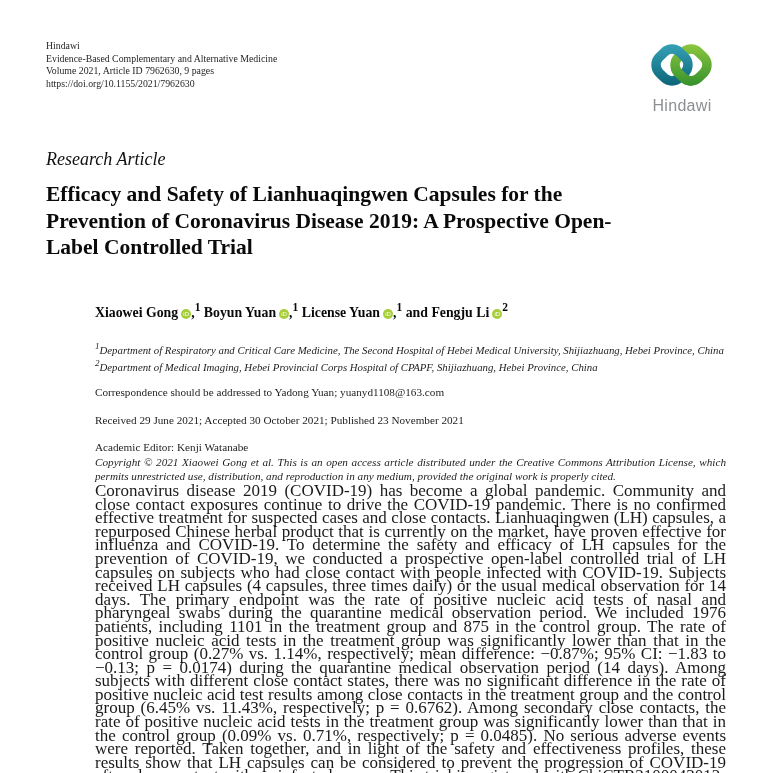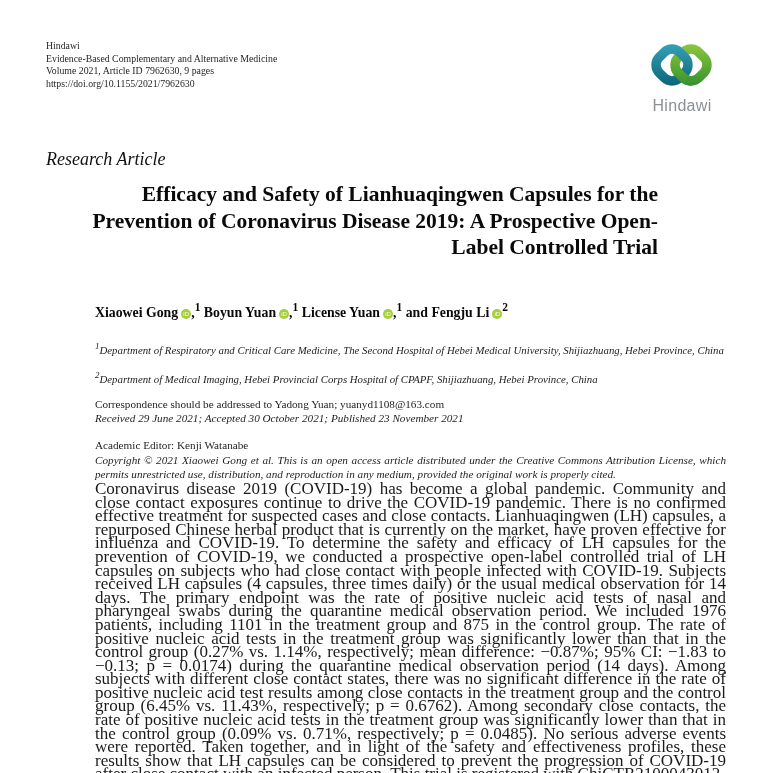--- a/index.html
+++ b/index.html
@@ -53,21 +53,20 @@
   .title {
     position: absolute;
     left: 46px;
     top: 181px;
     width: 612px;
     margin: 0;
     font-weight: bold;
     font-size: 21.5px;
     line-height: 26.5px;
     color: #0a0a0a;
-    text-align: right;
   }
 
   
   .meta {
     position: absolute;
     left: 95px;
     top: 301px;
     width: 631px;
   }
   .authors {
@@ -93,26 +92,26 @@
   }
   .aff-sup { font-weight: bold; }
 
   .affiliations {
     margin-top: 19px;
     font-style: italic;
     font-size: 10.8px;
     line-height: 13.8px;
     color: #222222;
   }
-  .affiliation { padding-left: 7px; text-indent: -7px; margin-top: 12px; }
+  .affiliation { padding-left: 7px; text-indent: -7px; }
 
   .line { font-size: 11.2px; line-height: 14px; color: #1d1d1d; }
   .correspondence { margin-top: 11px; }
   .correspondence .email { color: #1d1d1d; text-decoration: none; }
-  .history { margin-top: 0; font-style: italic; }
+  .history { margin-top: 14px; }
   .editor { margin-top: 13px; }
   .copyright {
     margin-top: 2px;
     font-size: 11.2px;
     line-height: 13.8px;
     text-align: justify;
     font-style: italic;
   }
   .abstract {
     font-size: 17px;

